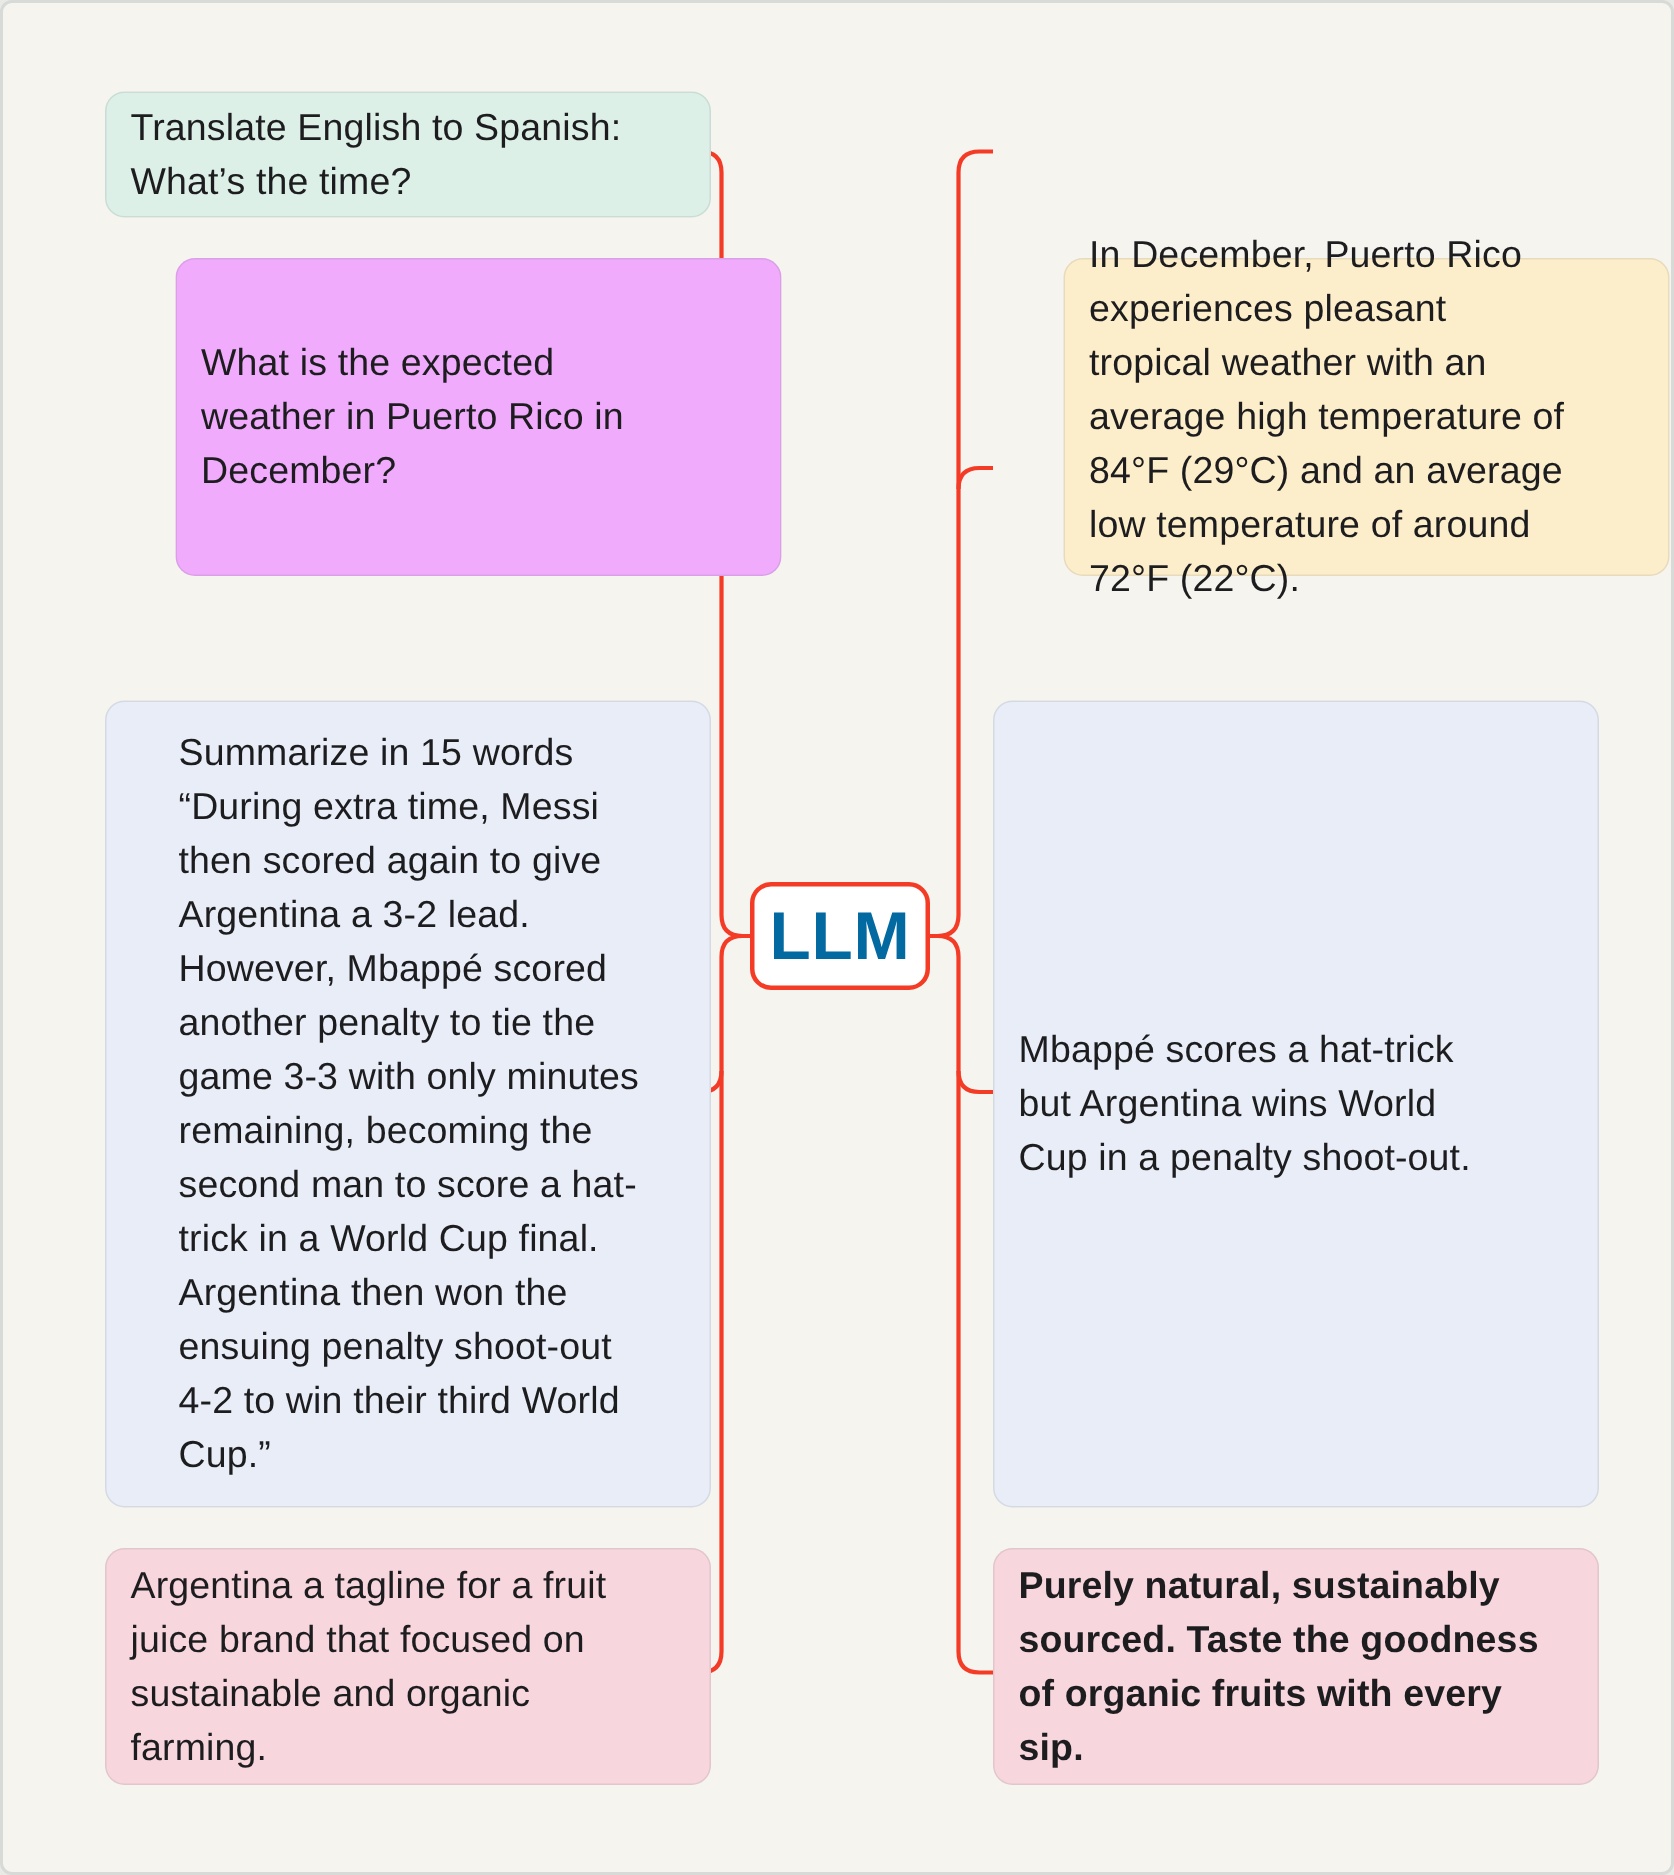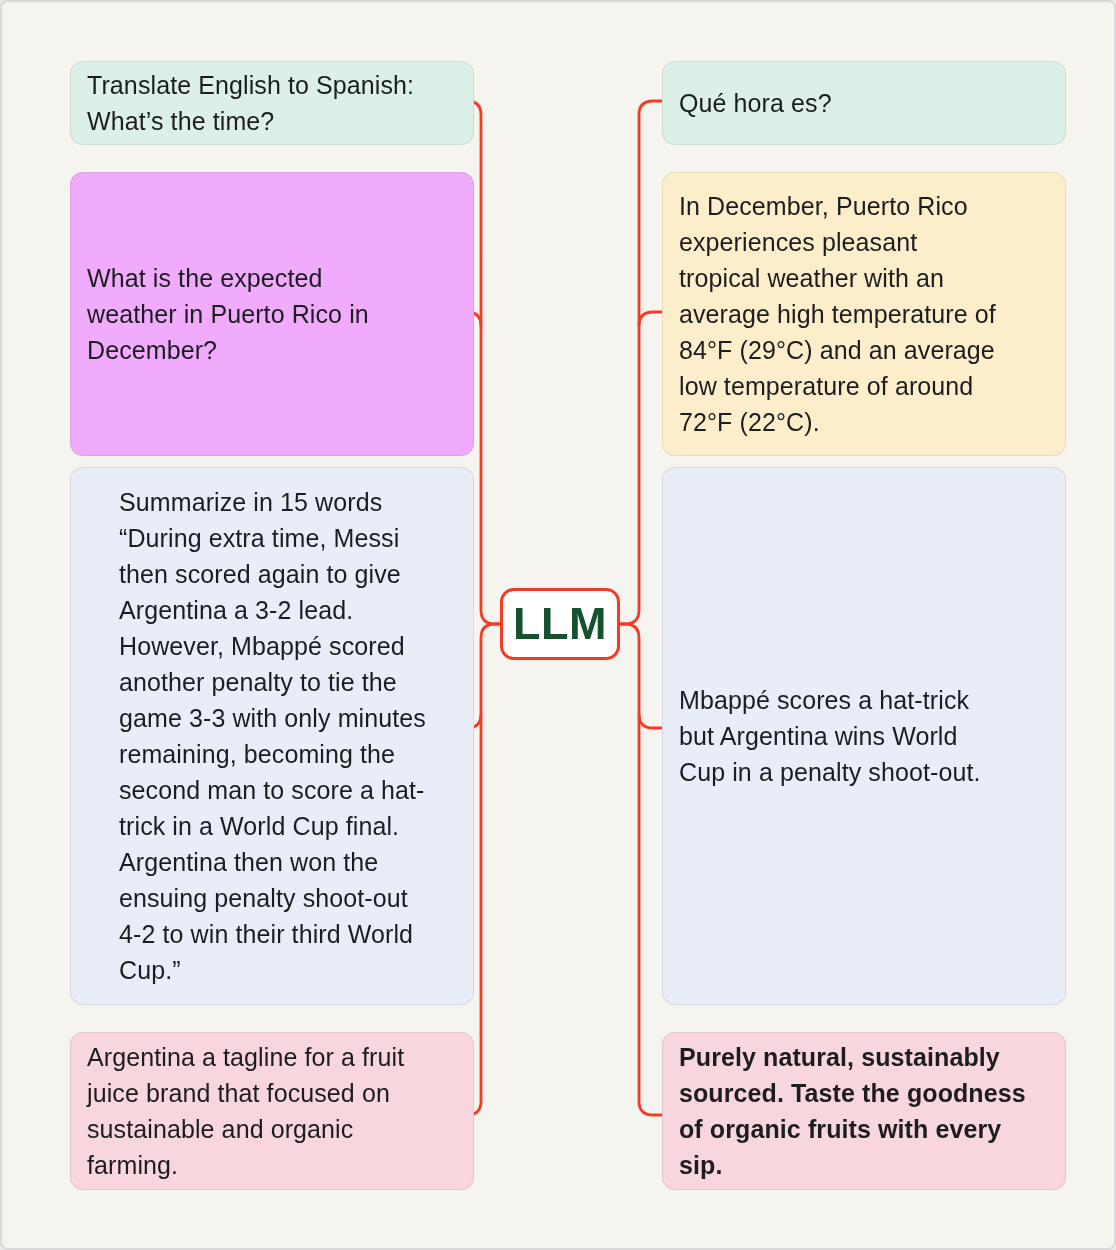--- a/index.html
+++ b/index.html
@@ -43,40 +43,40 @@
     white-space: pre-line;
     font-size: 25px;
     line-height: 36px;
     letter-spacing: 0.1px;
   }
 
   
   .col-left  { left: 68px;  width: 404px; }
   .col-right { left: 660px; width: 404px; }
   .row-1 { top: 59px;   height: 84px;  }
-  .row-2 { top: 170px;  height: 284px; }
+  .row-2 { top: 170px;  height: 212px; margin-left: 47px; }
   .row-3 { top: 465px;  height: 538px; }
   .row-4 { top: 1030px; height: 158px; }
 
   .llm-node {
     position: absolute;
     left: 498px; top: 586px;
     width: 120px; height: 72px;
     background: #ffffff;
     border: 3.5px solid var(--accent, #f43b26);
     border-radius: 14px;
     display: flex;
     align-items: center;
     justify-content: center;
   }
   .llm-label {
     font-size: 45px;
     font-weight: bold;
     letter-spacing: 0.5px;
-    color: #14532d;
+    color: #0369a1;
   }
 </style>
 </head>
 <body>
 
 <div class="canvas" style="background-color: rgb(246, 244, 239);">
 
   <svg class="wires" viewBox="0 0 1116 1250" aria-hidden="true">
 
     <path class="connector" d="M 456 99 H 465 Q 479 99 479 113 V 608 Q 479 622 493 622 H 498"></path>
@@ -119,23 +119,20 @@
     <span class="box-text">Argentina a tagline for a fruit
 juice brand that focused on
 sustainable and organic
 farming.</span>
   </div>
 
   <div class="llm-node">
     <span class="llm-label">LLM</span>
   </div>
 
-  <div class="box col-right row-1" style="background-color: rgb(220, 240, 232);">
-    <span class="box-text">Qué hora es?</span>
-  </div>
   <div class="box col-right row-2" style="background-color: rgb(253, 238, 203);">
     <span class="box-text">In December, Puerto Rico
 experiences pleasant
 tropical weather with an
 average high temperature of
 84°F (29°C) and an average
 low temperature of around
 72°F (22°C).</span>
   </div>
   <div class="box col-right row-3" style="background-color: rgb(232, 237, 248);">

